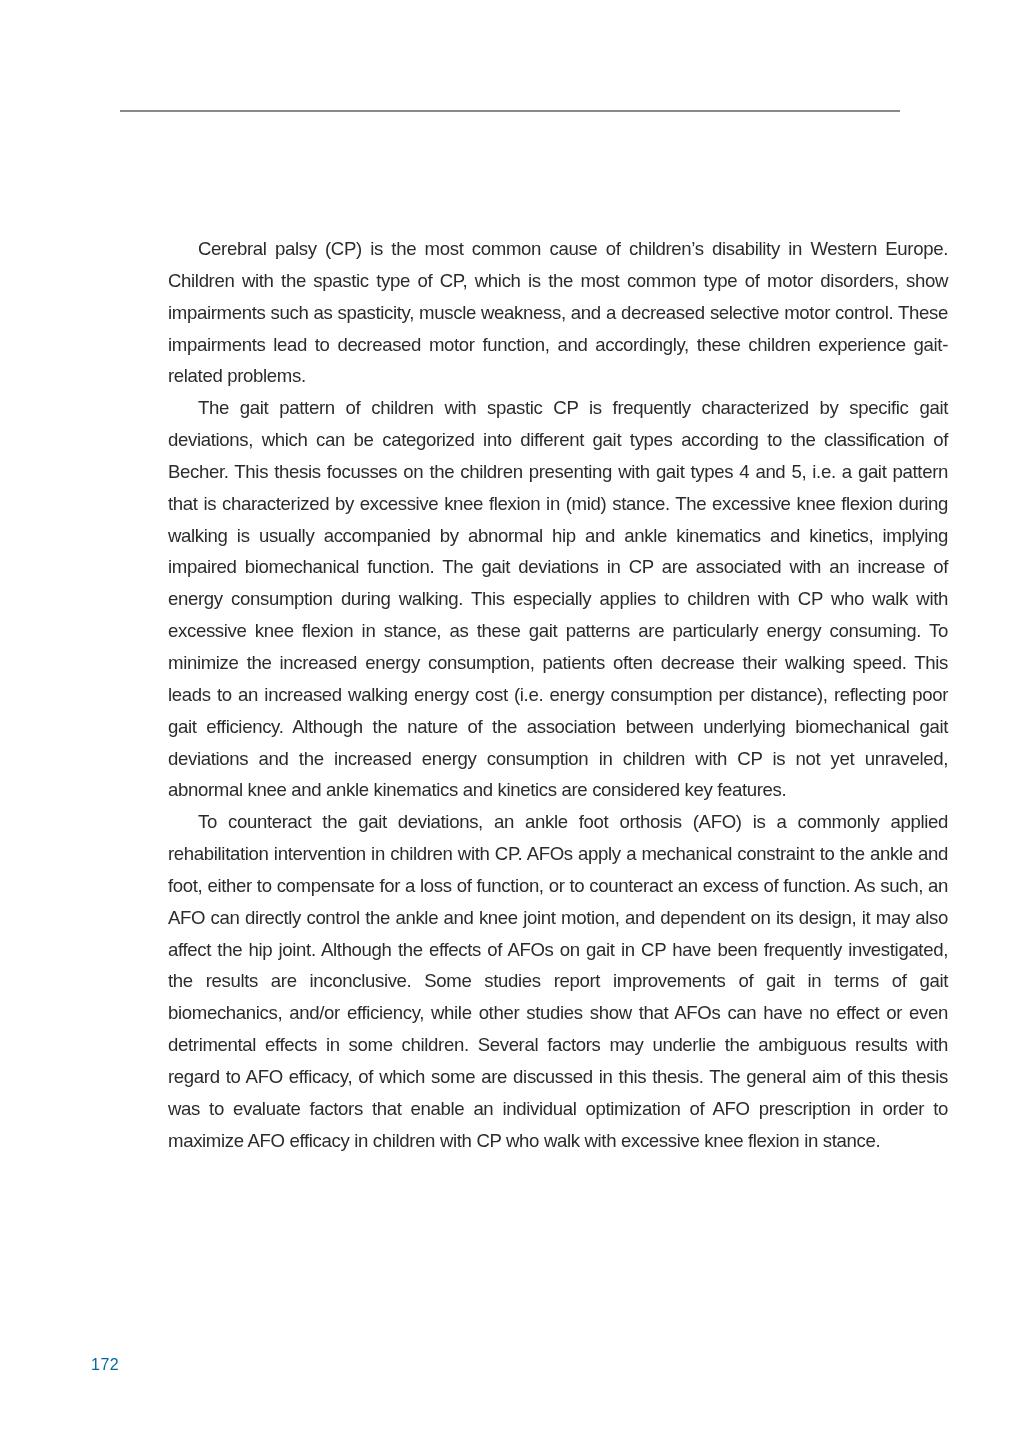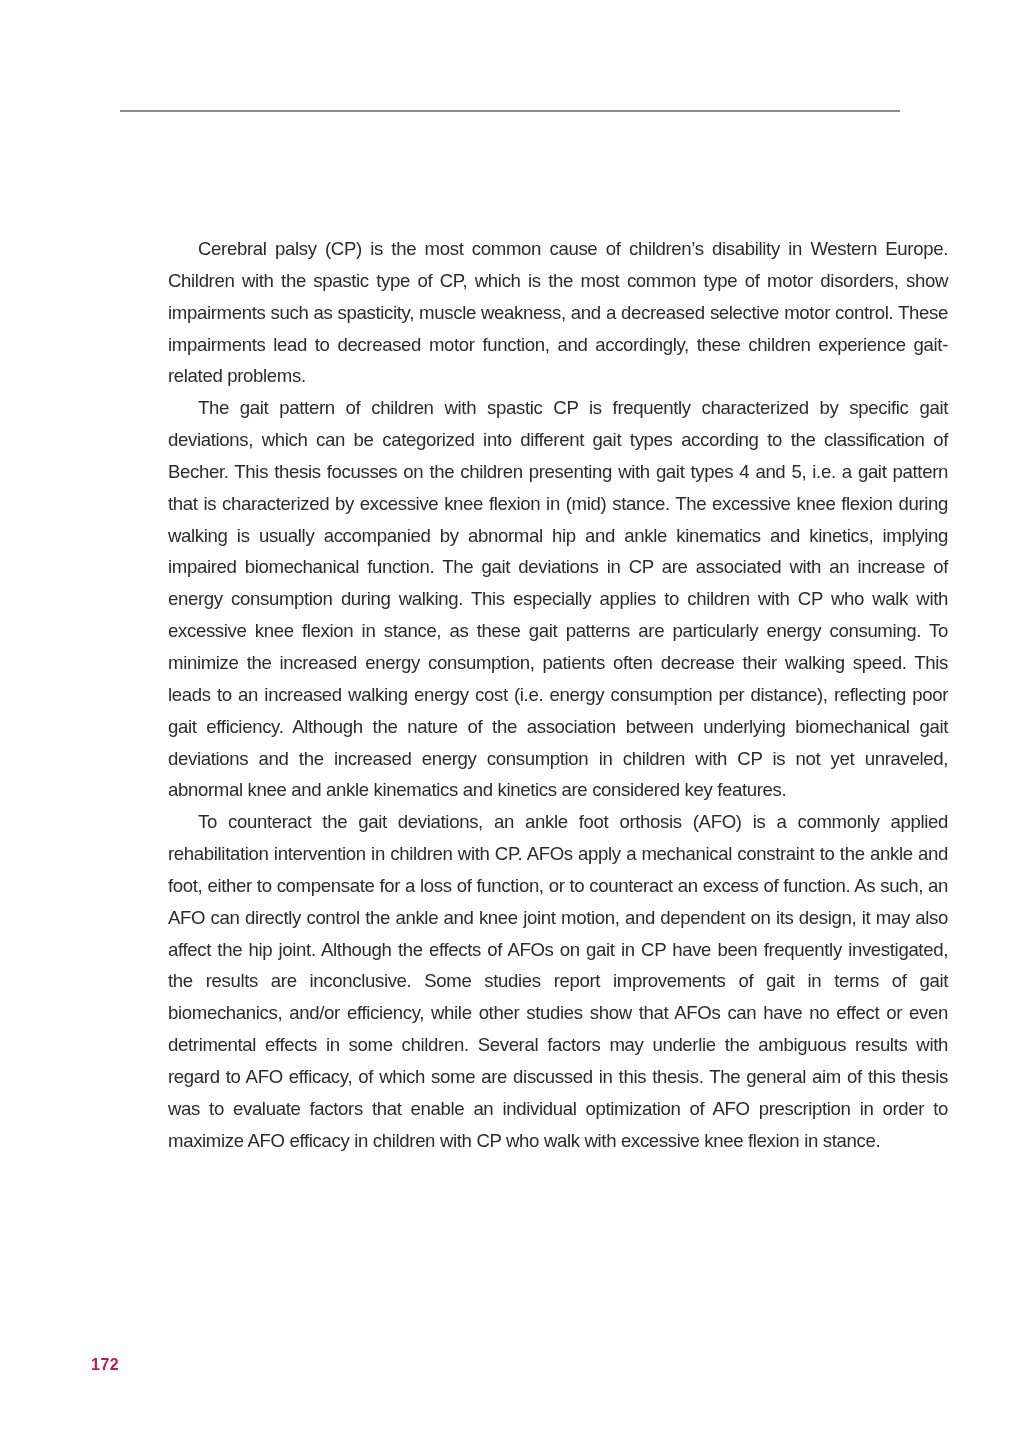--- a/index.html
+++ b/index.html
@@ -37,23 +37,22 @@
     }
     .body-text p {
       margin: 0;
       text-indent: 30px;
     }
     .page-number {
       position: absolute;
       left: 91px;
       top: 1356px;
       font-size: 16px;
-      color: #be185d;
+      color: #0369a1;
       letter-spacing: 0.5px;
-      font-weight: bold;
     }
   </style>
 </head>
 <body>
 
 <div class="header-rule"></div>
 
 <div class="body-text">
   <p>Cerebral palsy (CP) is the most common cause of children’s disability in Western Europe. Children with the spastic type of CP, which is the most common type of motor disorders, show impairments such as spasticity, muscle weakness, and a decreased selective motor control. These impairments lead to decreased motor function, and accordingly, these children experience gait-related problems.</p>
   <p>The gait pattern of children with spastic CP is frequently characterized by specific gait deviations, which can be categorized into different gait types according to the classification of Becher. This thesis focusses on the children presenting with gait types 4 and 5, i.e. a gait pattern that is characterized by excessive knee flexion in (mid) stance. The excessive knee flexion during walking is usually accompanied by abnormal hip and ankle kinematics and kinetics, implying impaired biomechanical function. The gait deviations in CP are associated with an increase of energy consumption during walking. This especially applies to children with CP who walk with excessive knee flexion in stance, as these gait patterns are particularly energy consuming. To minimize the increased energy consumption, patients often decrease their walking speed. This leads to an increased walking energy cost (i.e. energy consumption per distance), reflecting poor gait efficiency. Although the nature of the association between underlying biomechanical gait deviations and the increased energy consumption in children with CP is not yet unraveled, abnormal knee and ankle kinematics and kinetics are considered key features.</p>

